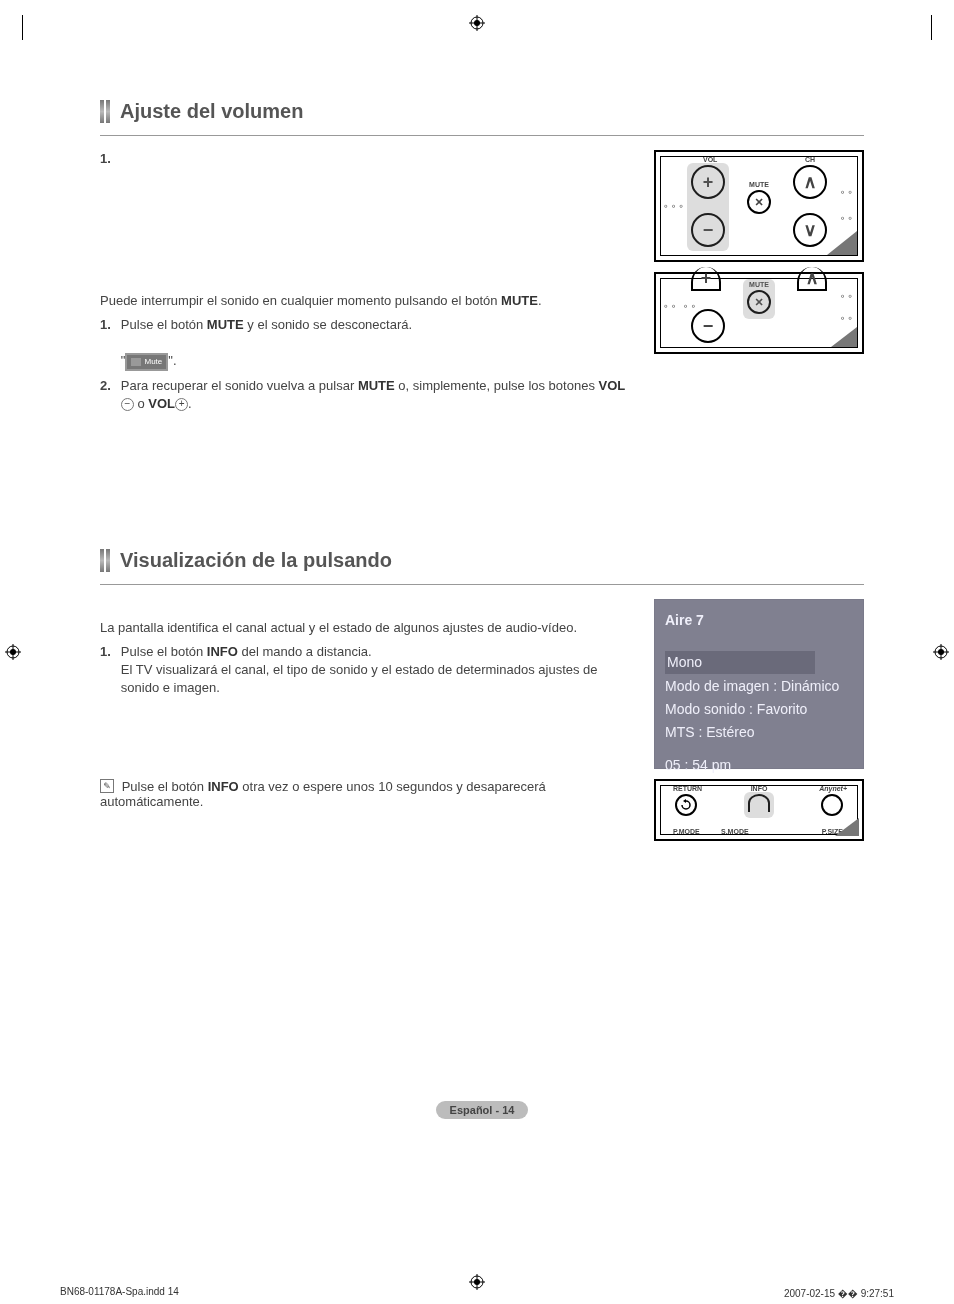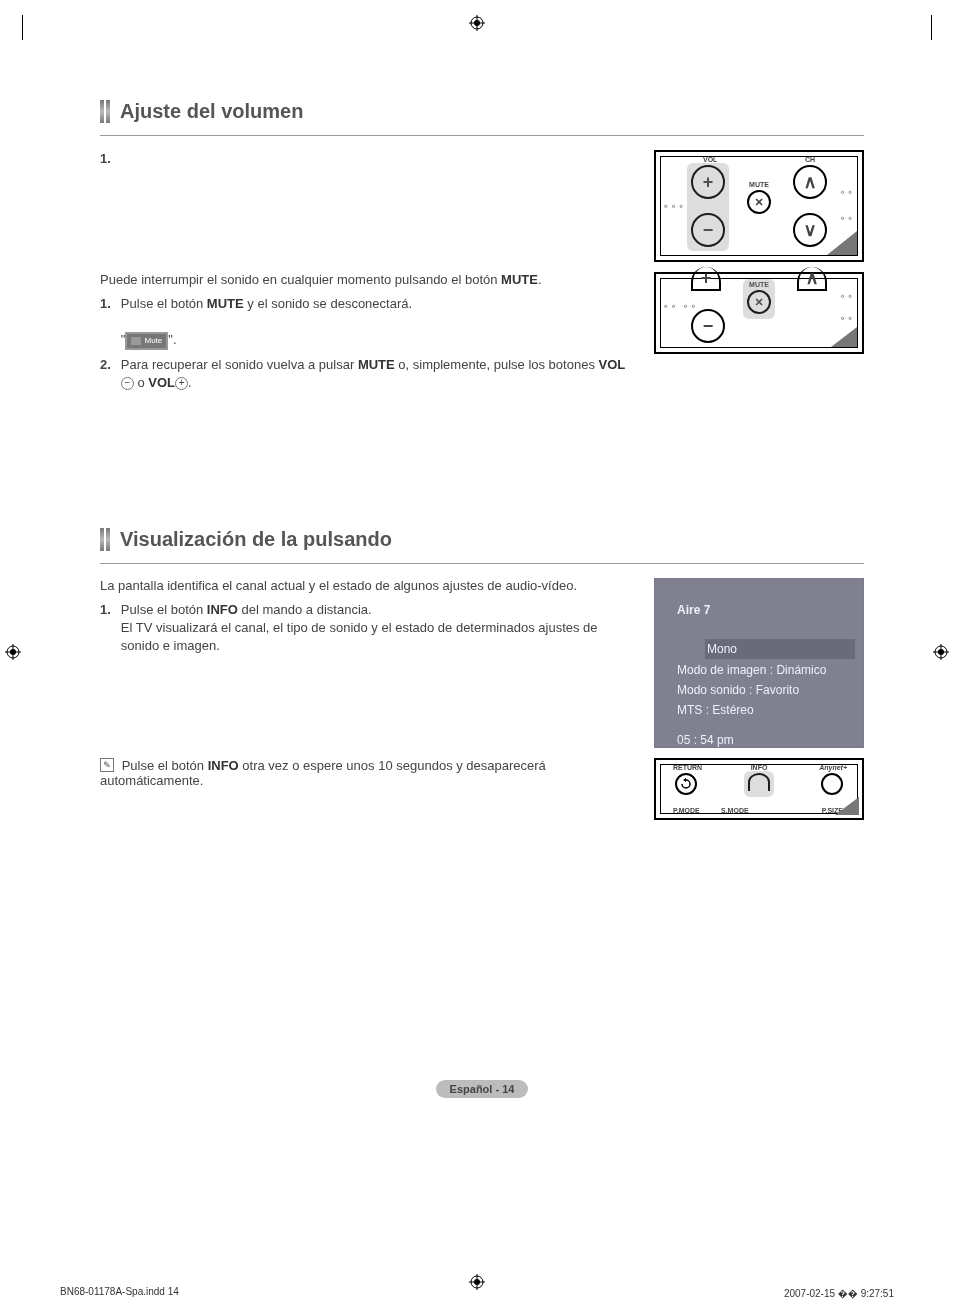--- a/index.html
+++ b/index.html
@@ -18,34 +18,34 @@
   .section-title .bars { display:flex; gap:2px; margin-right:10px; }
   .section-title .bar { width:4px; background:linear-gradient(#777,#bbb,#777); }
   .section-title h2 { font-size:20px; font-weight:bold; color:#555; }
   .hr { border:none; border-top:1px solid #999; margin-bottom:14px; }
   .body-row { display:flex; gap:20px; }
   .col-text { flex:1; }
   .col-fig { width:210px; flex-shrink:0; }
   .num-item { display:flex; gap:10px; line-height:1.4; margin-bottom:6px; }
   .num-item .n { font-weight:bold; flex-shrink:0; }
   .sub-title { font-weight:bold; text-decoration:underline; margin:20px 0 8px 0; }
-  .intro { margin-bottom:8px; }
+  .intro { margin-bottom:8px;margin-top:21px; }
   .circ { display:inline-flex; width:13px; height:13px; border:1px solid #777; border-radius:50%; font-size:10px; align-items:center; justify-content:center; vertical-align:middle; line-height:1; }
   .mute-badge { display:inline-flex; align-items:center; background:#777; color:#fff; font-size:8px; padding:1px 4px; border:2px solid #999; vertical-align:middle; }
   .mute-badge .sq { width:10px; height:8px; background:#999; margin-right:3px; display:inline-block; }
   .remote-box { border:2px solid #000; padding:4px; }
   .remote-inner { border:1.5px solid #000; padding:6px; position:relative; height:100px; }
   .btn-circ { width:34px; height:34px; border:2px solid #000; border-radius:999px; display:flex; align-items:center; justify-content:center; position:absolute; font-weight:bold; font-size:18px; }
   .btn-lbl { position:absolute; font-size:7px; font-weight:bold; }
   .dots { position:absolute; font-size:9px; letter-spacing:2px; color:#555; }
   .hl { background:rgba(120,120,120,0.25); position:absolute; border-radius:6px; }
   .note-icon { display:inline-flex; width:14px; height:14px; border:1px solid #777; font-size:9px; align-items:center; justify-content:center; vertical-align:text-top; margin-right:4px;}
-  .osd { border:1px solid #7a7a8a; background:#808090; padding:22px; color:#efeffa; font-size:12px; line-height:1.5; height:170px; }
+  .osd { border:1px solid #7a7a8a; background:#808090; padding:10px; color:#efeffa; font-size:14px; line-height:1.5; height:170px; }
   .osd .ch { font-weight:bold; margin-bottom:20px; }
-  .osd .mono { background:#6a6a7a; padding:1px 2px; width:150px; margin-bottom:2px;margin-left:28px; }
+  .osd .mono { background:#6a6a7a; padding:1px 2px; width:150px; margin-bottom:2px; }
   .osd .row { margin-bottom:2px; }
   .remote2 { border:2px solid #000; padding:4px; }
   .remote2-inner { border:1.5px solid #000; padding:6px 4px; height:50px; position:relative; }
   .r2-btn { width:22px; height:22px; border:2px solid #000; border-radius:50%; position:absolute; display:flex; align-items:center; justify-content:center; }
   .r2-lbl { position:absolute; font-size:7px; font-weight:bold; }
   .page-badge { display:inline-block; background:#bcbcbc; color:#444; font-size:11px; font-weight:bold; padding:3px 14px; border-radius:12px; }
   .footer-center { text-align:center; margin-top:260px; }
   .footer-meta { position:absolute; bottom:4px; left:0; right:0; display:flex; justify-content:space-between; padding:0 60px; font-size:10px; color:#333; }
   .section-gap { height:130px; }
   b { color:#333; }

